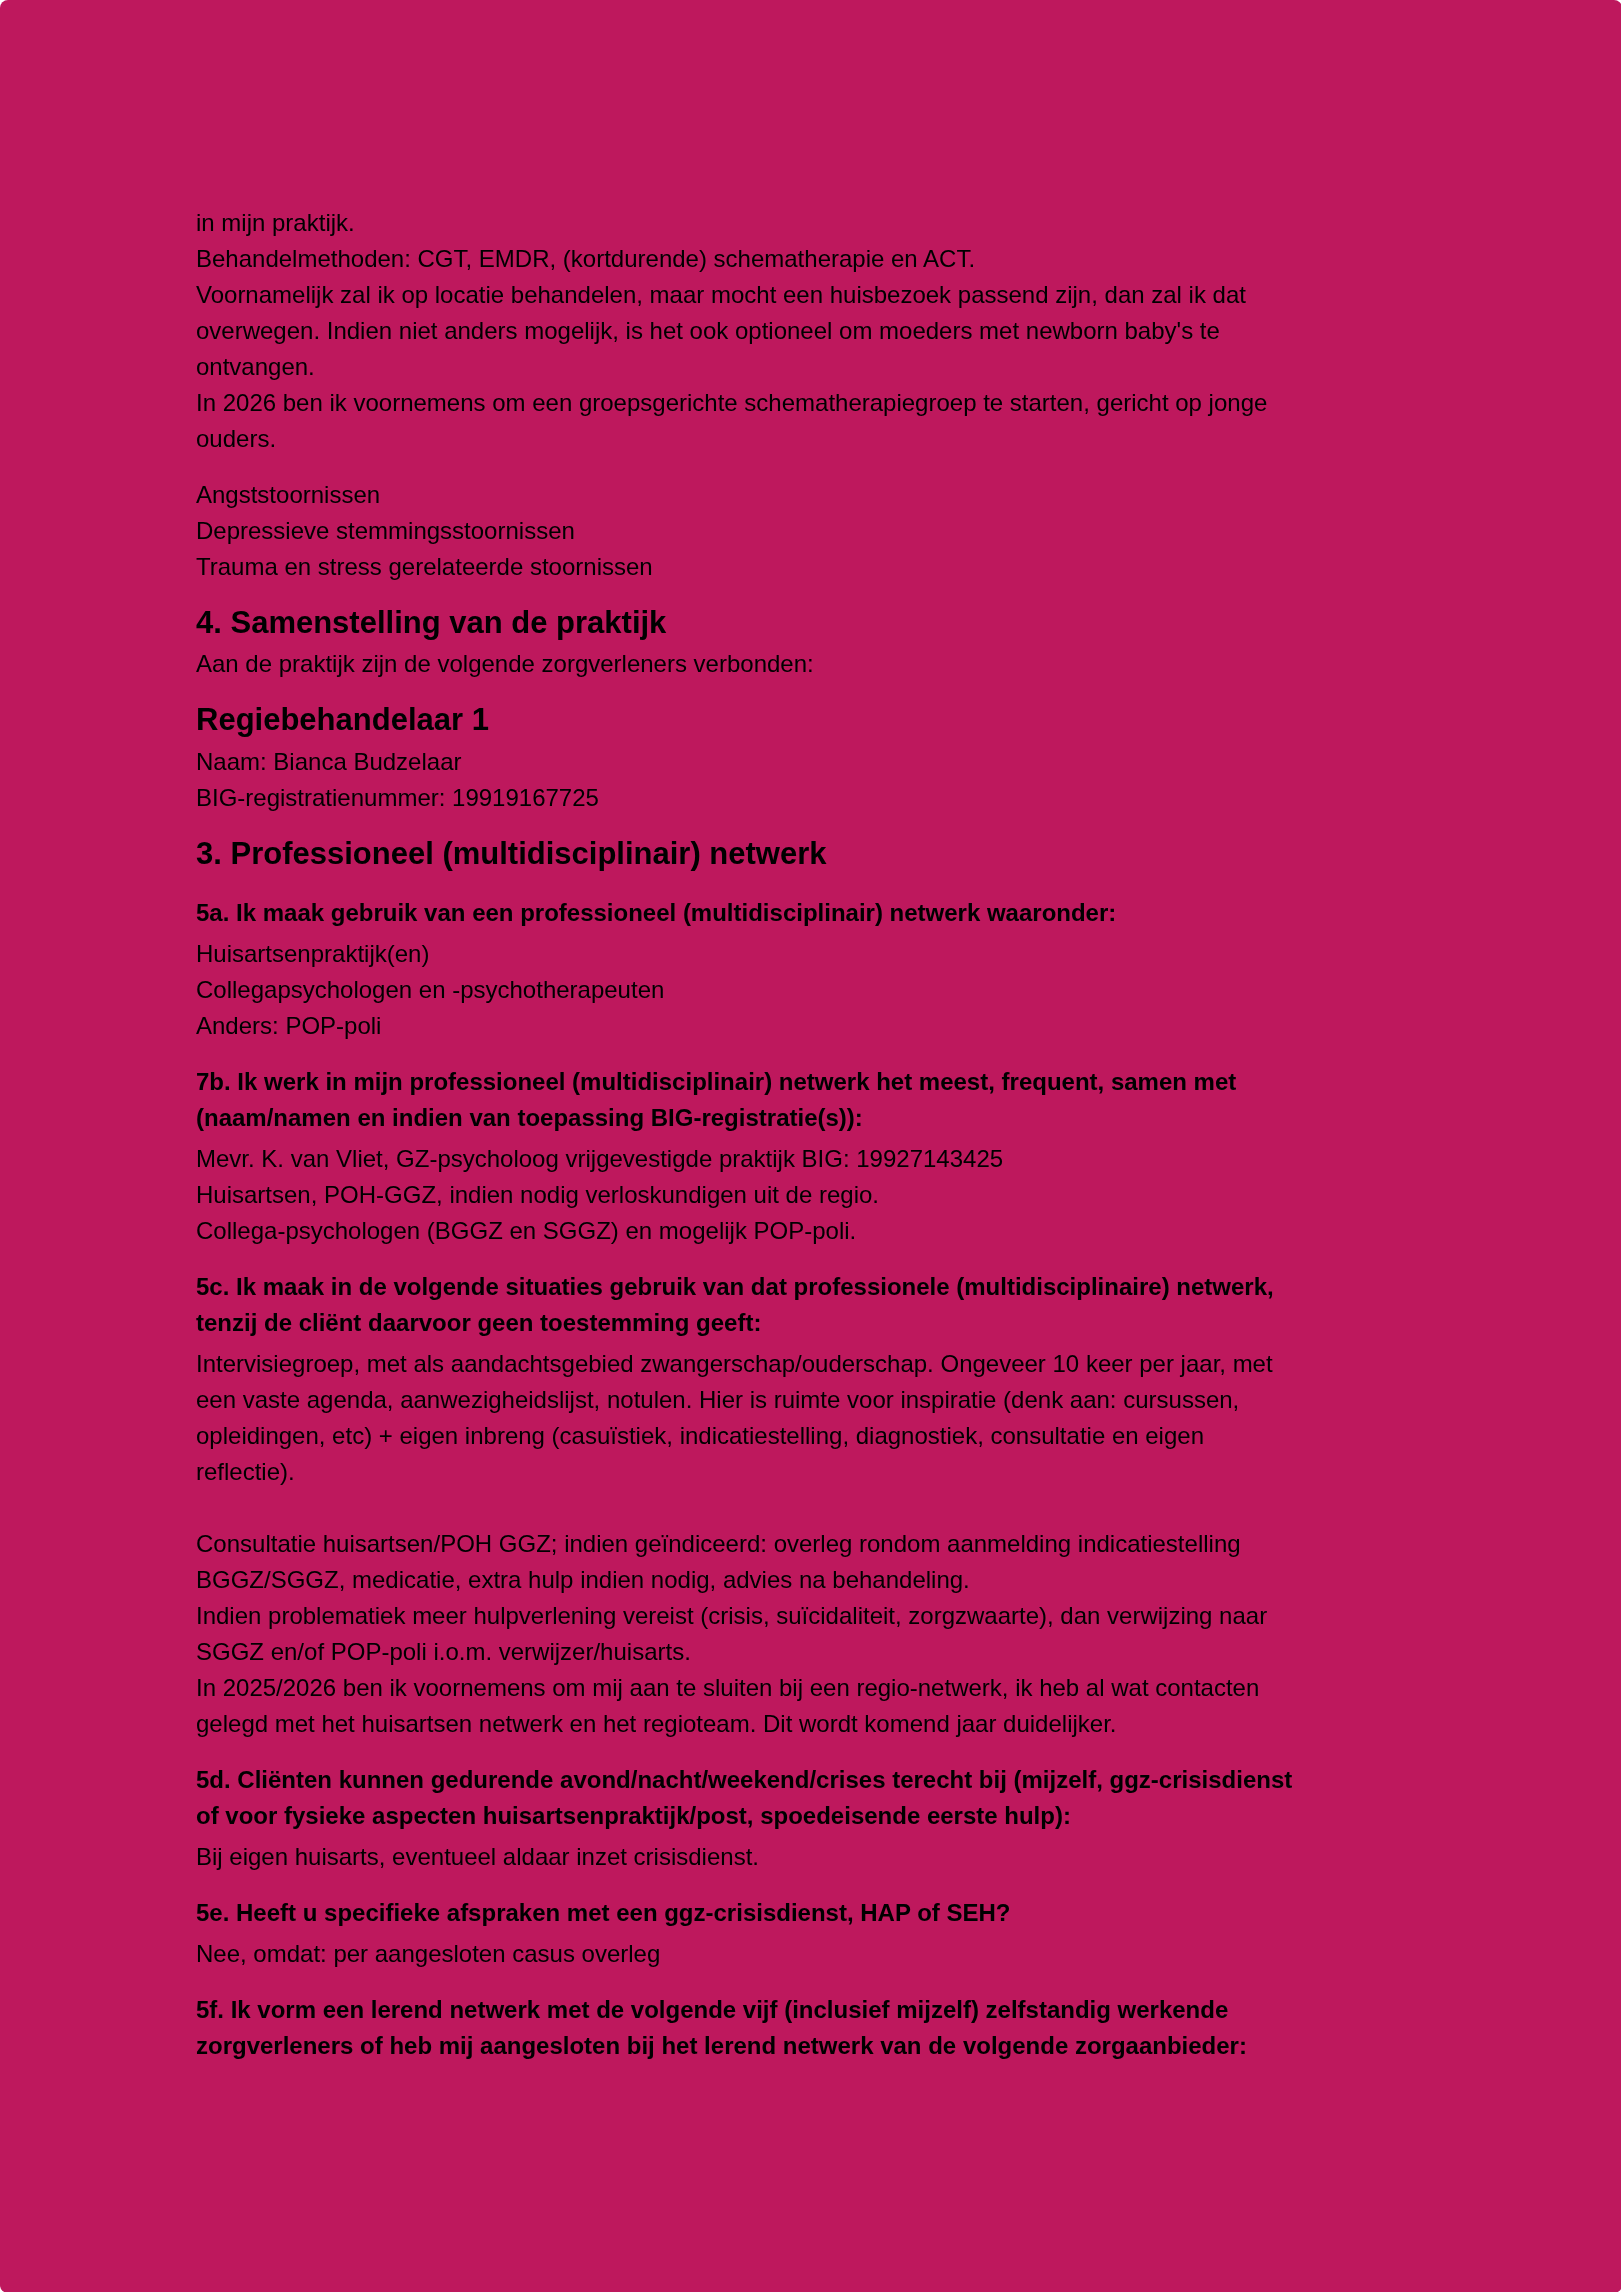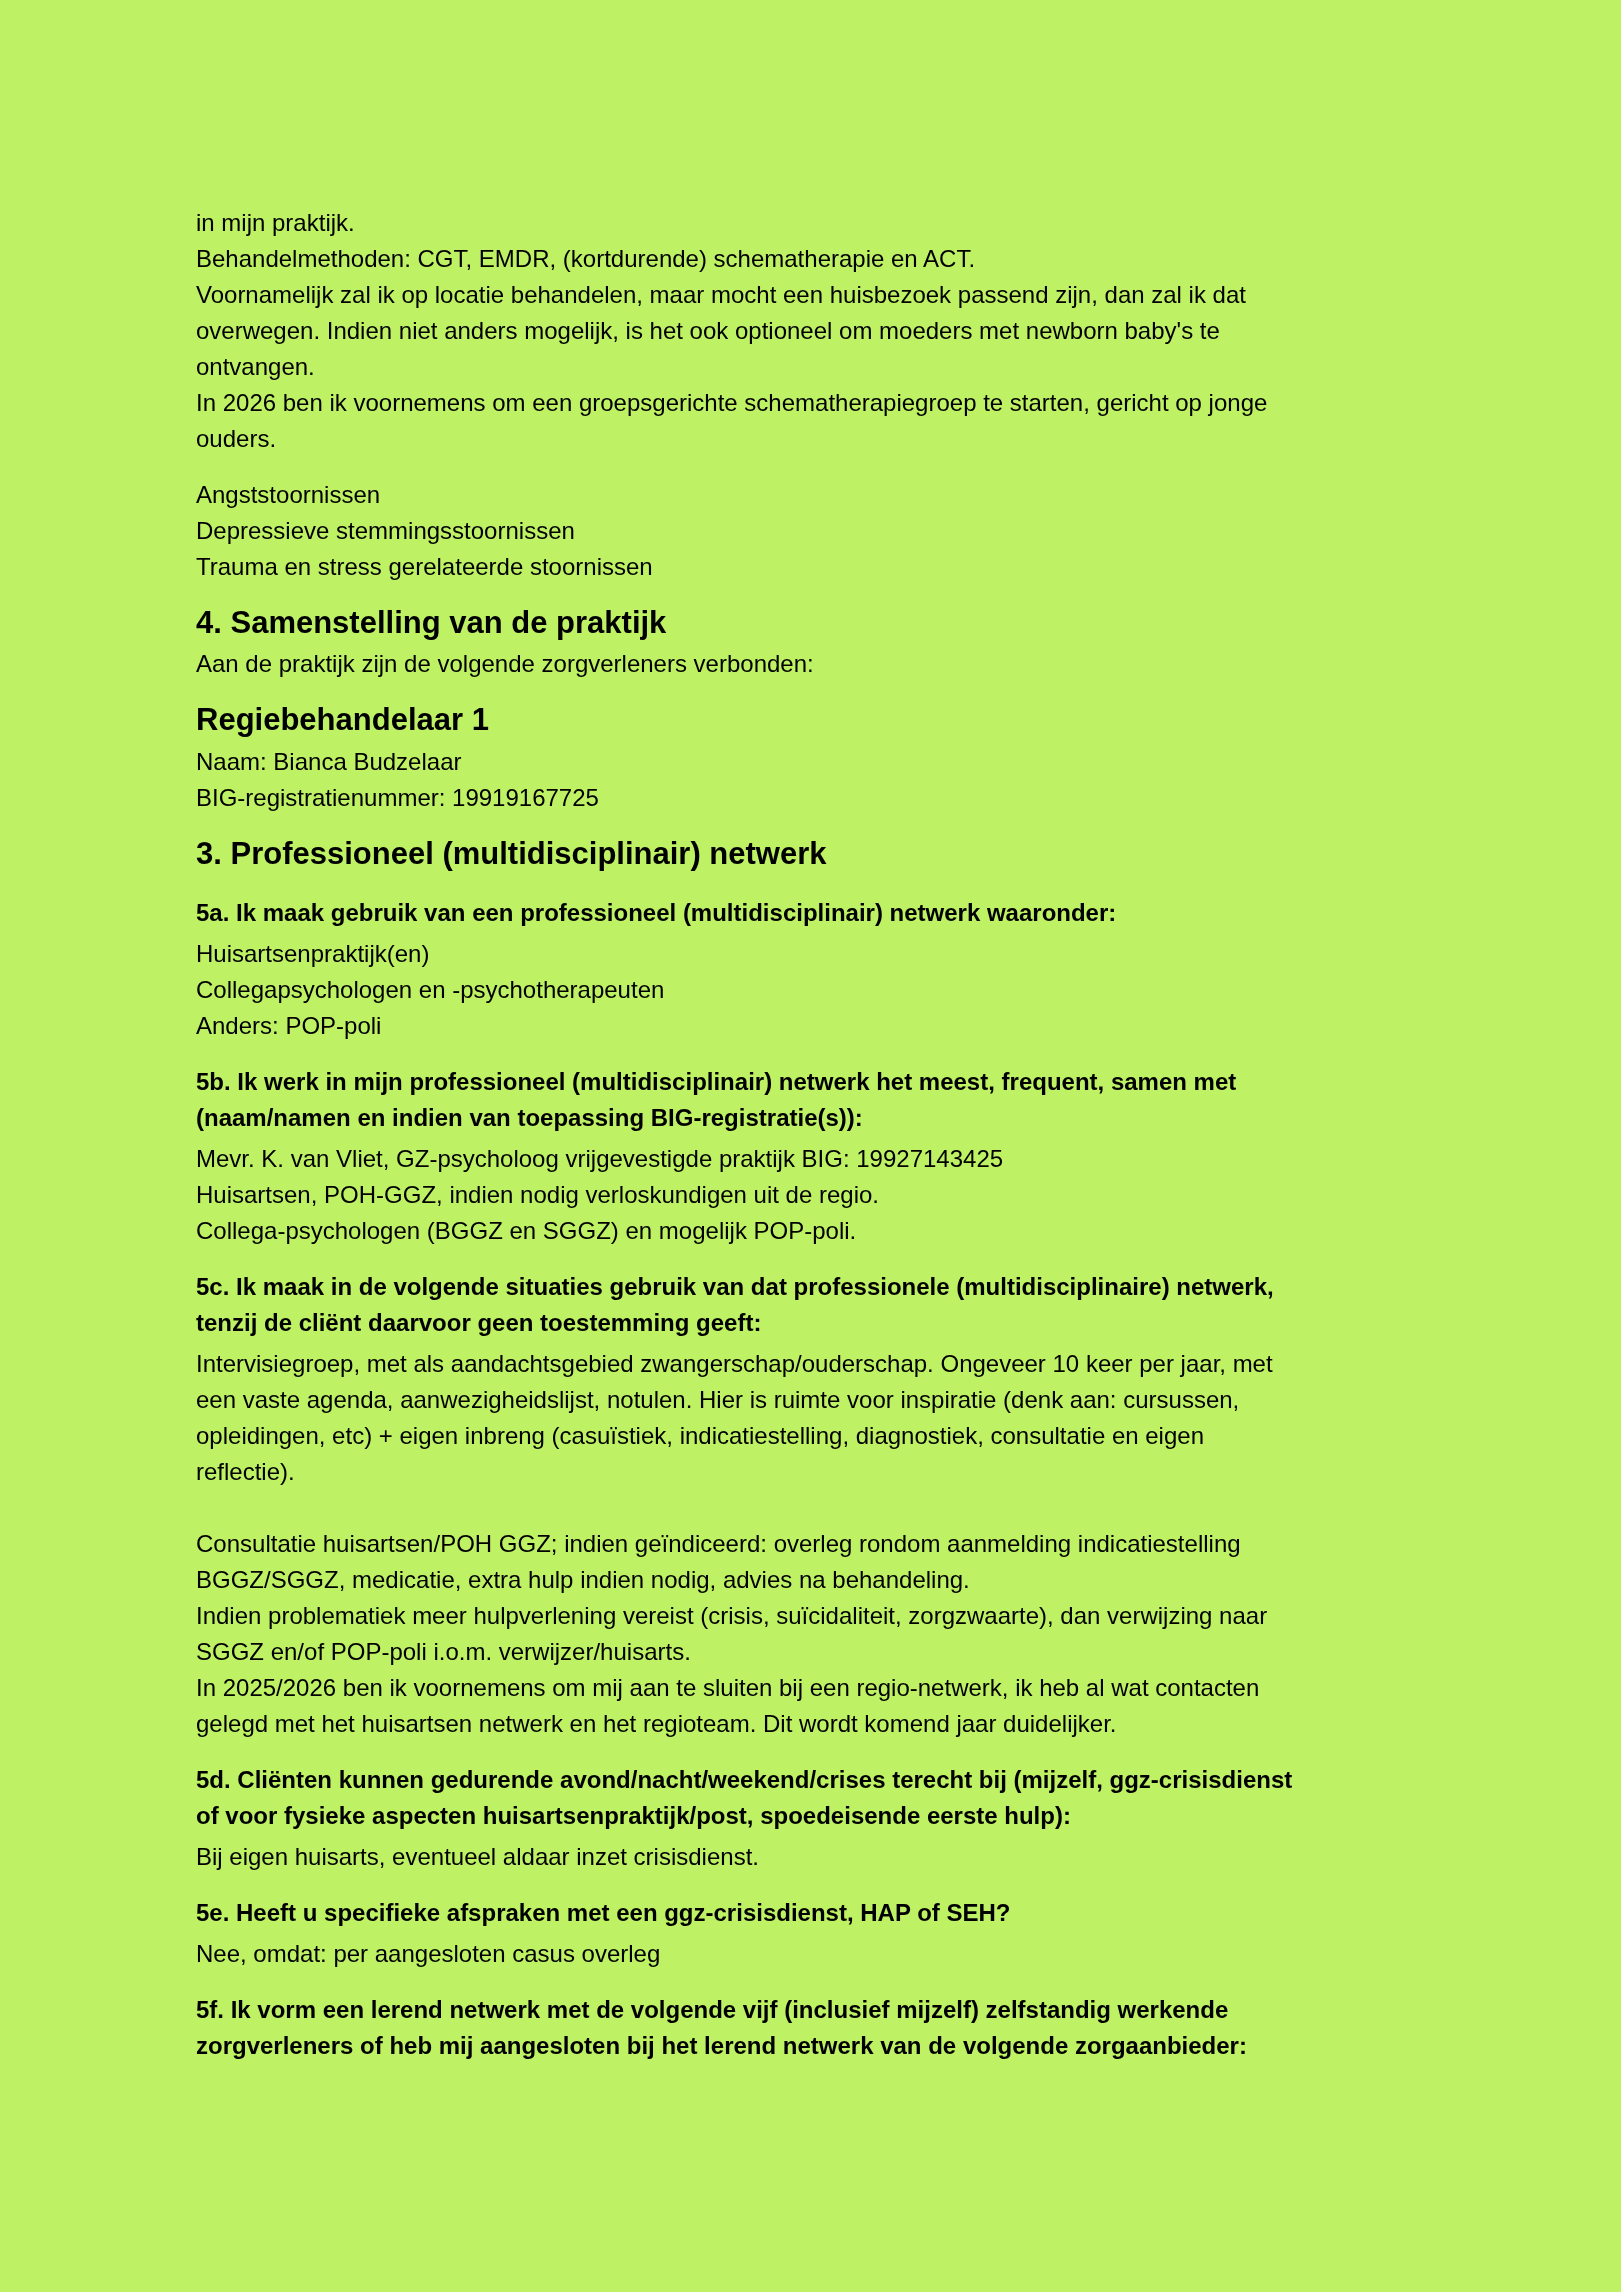--- a/index.html
+++ b/index.html
@@ -4,25 +4,26 @@
 <style>
   html, body {
     margin: 0;
     padding: 0;
     background: #ffffff;
   }
   .page {
     position: relative;
     width: 1622px;
     height: 2293px;
-    background: #bef264;
+    background: #be185d;
     color: #000000;
     font-family: "Liberation Sans", "DejaVu Sans", sans-serif;
     overflow: hidden;
     box-sizing: border-box;
+    border-radius: 8px;
   }
   .content {
     position: absolute;
     top: 205px;
     left: 196px;
     width: 1254px;
   }
   .para, .q {
     margin: 0;
     font-size: 24px;
@@ -80,21 +81,21 @@
     <h2 class="doc-h2">3. Professioneel (multidisciplinair) netwerk</h2>
 
     <div class="qa">
       <p class="q">5a. Ik maak gebruik van een professioneel (multidisciplinair) netwerk waaronder:</p>
       <p class="para ans">Huisartsenpraktijk(en)
 Collegapsychologen en -psychotherapeuten
 Anders: POP-poli</p>
     </div>
 
     <div class="qa">
-      <p class="q">5b. Ik werk in mijn professioneel (multidisciplinair) netwerk het meest, frequent, samen met
+      <p class="q">7b. Ik werk in mijn professioneel (multidisciplinair) netwerk het meest, frequent, samen met
 (naam/namen en indien van toepassing BIG-registratie(s)):</p>
       <p class="para ans">Mevr. K. van Vliet, GZ-psycholoog vrijgevestigde praktijk BIG: 19927143425
 Huisartsen, POH-GGZ, indien nodig verloskundigen uit de regio.
 Collega-psychologen (BGGZ en SGGZ) en mogelijk POP-poli.</p>
     </div>
 
     <div class="qa">
       <p class="q">5c. Ik maak in de volgende situaties gebruik van dat professionele (multidisciplinaire) netwerk,
 tenzij de cliënt daarvoor geen toestemming geeft:</p>
       <p class="para ans">Intervisiegroep, met als aandachtsgebied zwangerschap/ouderschap. Ongeveer 10 keer per jaar, met

